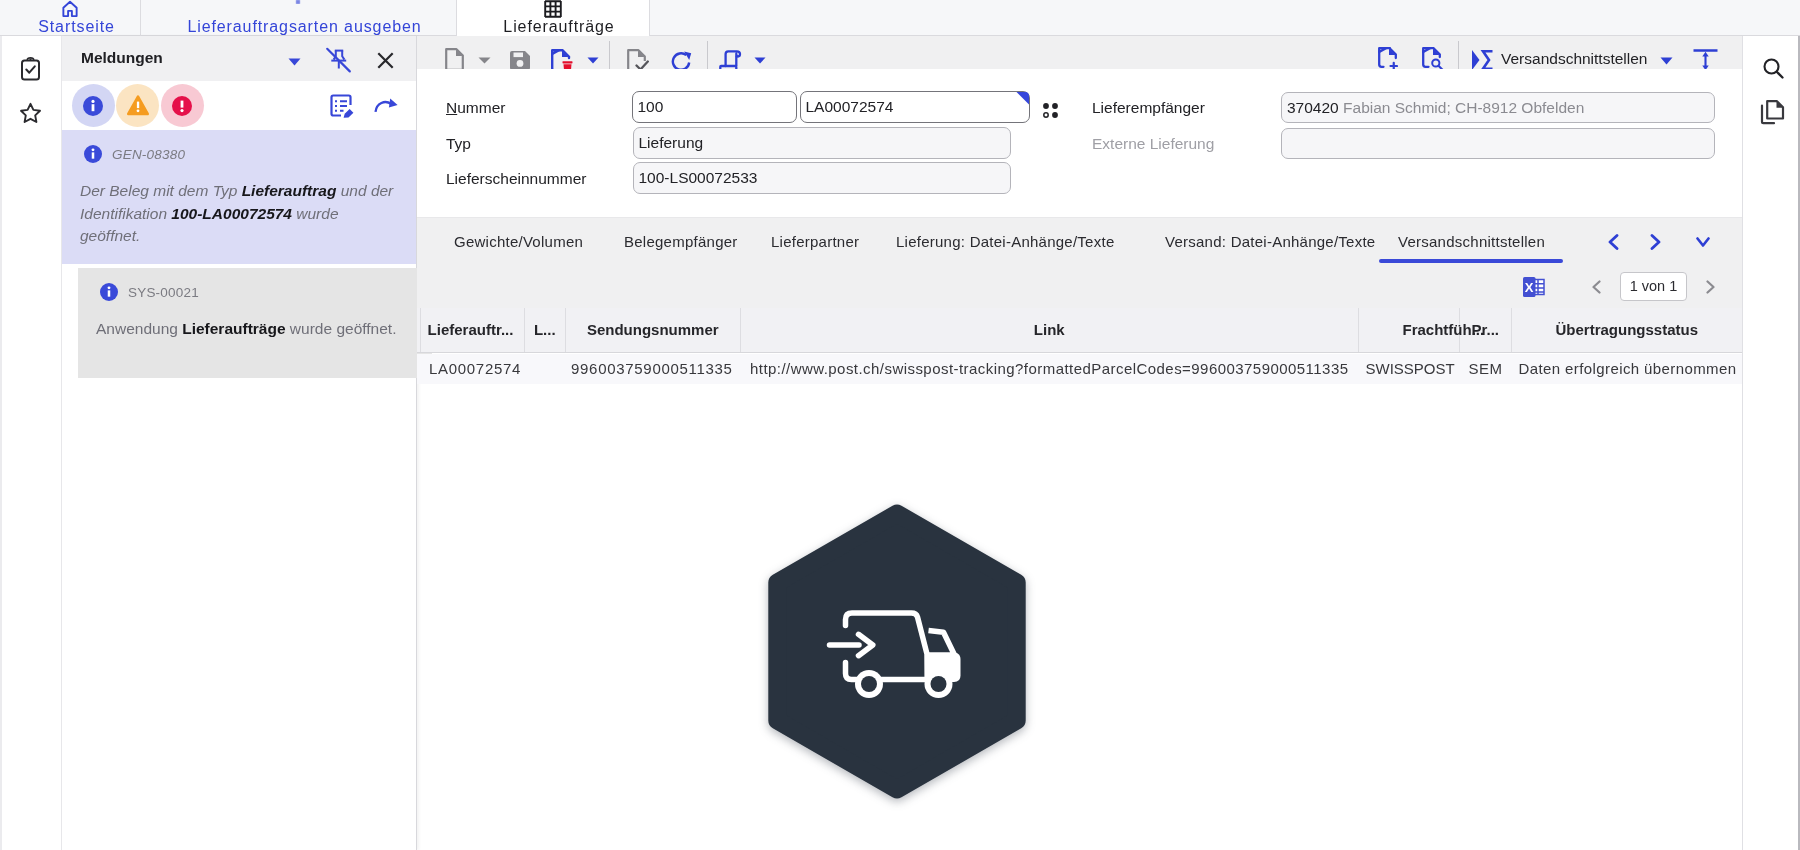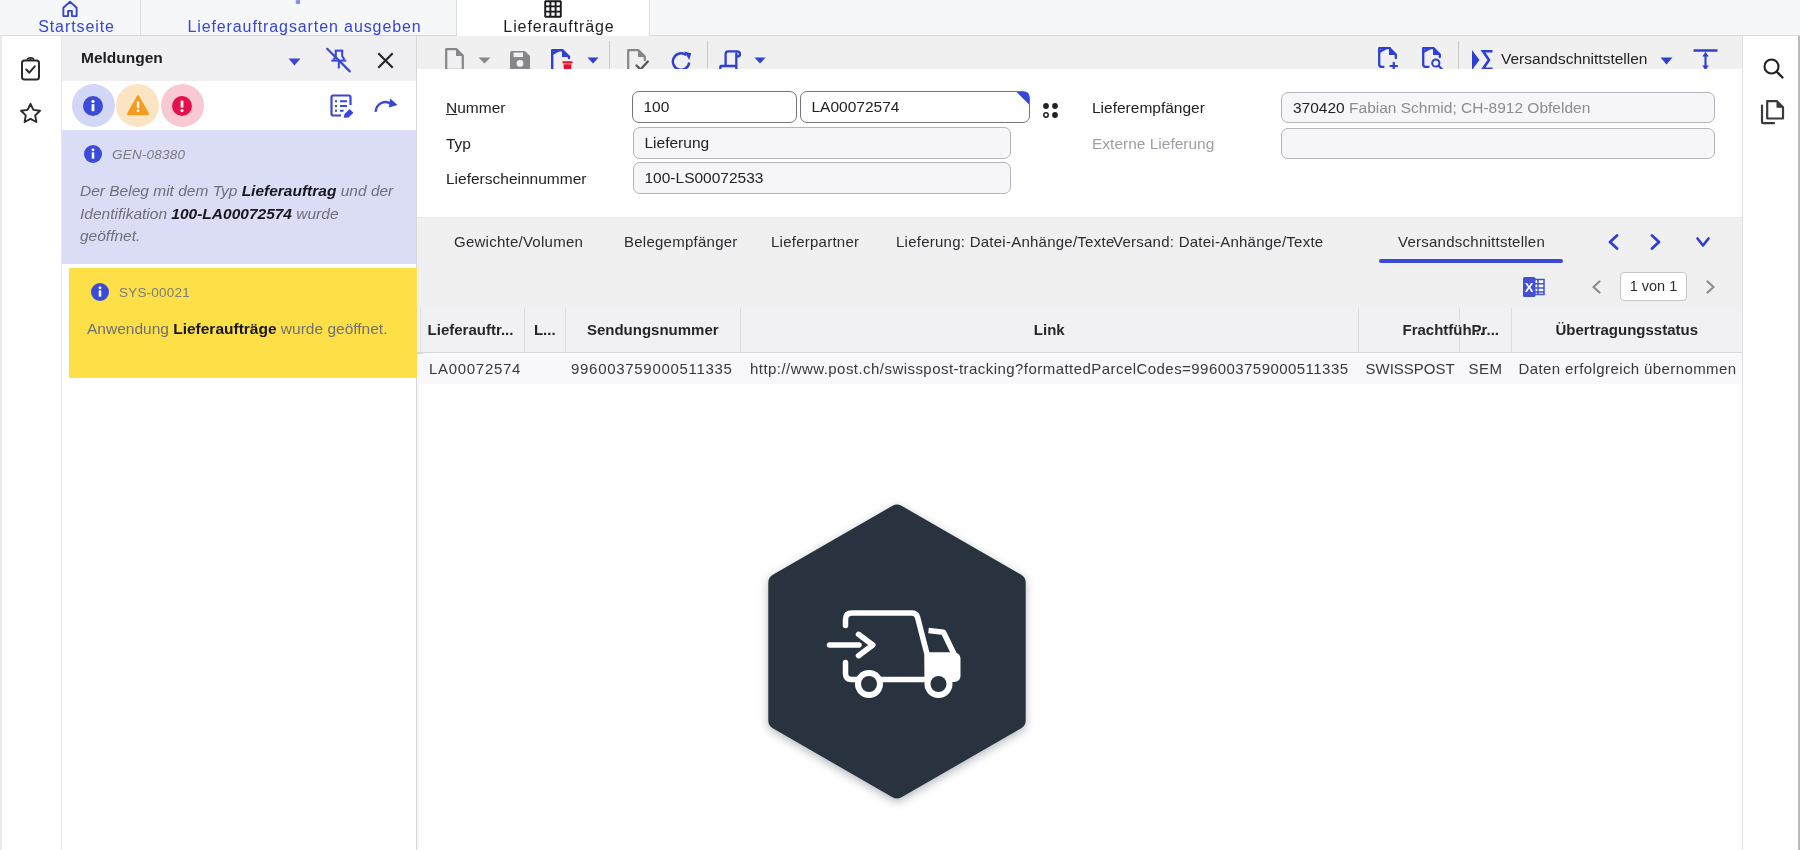--- a/index.html
+++ b/index.html
@@ -18,30 +18,30 @@
   .tab .ic { margin-right:13px; display:block; }
   
   .lsb { left:0; top:36px; width:61px; height:814px; background:#fff; }
   
   .panel { left:61px; top:36px; width:356px; height:814px; background:#fff; border-left:1px solid #e7e7ea; border-right:1px solid #d8d8dc; box-shadow:2px 0 3px rgba(0,0,0,0.05); }
   .phead { left:0; top:0; width:354px; height:45px; background:#f0f0f2; }
   .phead .t { position:absolute; left:19px; top:13px; font-size:15.5px; font-weight:700; color:#202024; }
   .picons { left:0; top:45px; width:354px; height:49px; background:#fff; }
   .badge { position:absolute; top:3px; width:43px; height:43px; border-radius:50%; }
   .pcard1 { left:0; top:94px; width:354px; height:134px; background:#dbdcf6;font-style:italic; }
-  .pcard2 { left:7px; top:232px; width:354px; height:110px; background:#fde047; }
+  .pcard2 { left:16px; top:232px; width:354px; height:110px; background:#e5e5e5; }
   .mcode { position:absolute; left:50px; font-size:13.5px; color:#7b7b82; letter-spacing:0.2px; }
   .mtext { position:absolute; left:18px; width:320px; font-size:15.5px; line-height:22.5px; color:#6f6f78; }
   .mtext b { color:#17171b; }
   
   .toolbar { left:417px; top:36px; width:1325px; height:41px; background:#f0f0f1; }
   .tsep { position:absolute; top:5px; width:1px; height:31px; background:#c9c9cd; }
   .form { left:417px; top:69px; width:1325px; height:163px; background:#fff; }
   .flabel { position:absolute; font-size:15.5px; color:#222226; }
-  .field { position:absolute; height:32px; border-radius:7px; font-size:15.5px; color:#222226; display:flex; align-items:center; padding:0 11px; }
+  .field { position:absolute; height:32px; border-radius:7px; font-size:15.5px; color:#222226; display:flex; align-items:center; padding:0 5px; }
   .fed { background:#fff; border:1px solid #74747a; }
   .fro { background:#f6f6f8; border:1px solid #b4b4ba; }
   
   .tabstrip { left:417px; top:217px; width:1325px; height:91px; background:#f0f0f1; border-top:1px solid #e8e8ea; }
   .stab { position:absolute; top:15px; font-size:15px; font-weight:500; color:#2b2b30; letter-spacing:0.25px; }
   .underline { position:absolute; left:962px; top:41px; width:184px; height:4px; background:#3a49d8; border-radius:2px; }
   .pagebox { position:absolute; left:1203px; top:54px; width:67px; height:29px; background:#fff; border:1px solid #c6c6ca; border-radius:4px; font-size:14.5px; color:#2b2b30; text-align:center; line-height:27px; }
   
   .thead { left:417px; top:308px; width:1325px; height:45px; background:#f1f1f4; border-bottom:1px solid #d7d7db; }
   .th { position:absolute; top:0; height:44px; line-height:44px; text-align:center; font-size:15px; font-weight:700; color:#26262a; border-right:1px solid #dddde1; }
@@ -273,21 +273,21 @@
       <span>370420</span>
       <span style="color:#8b8b91;">&nbsp;Fabian Schmid; CH-8912 Obfelden</span>
     </div>
   <div class="field fro" style="left:864px;top:58.5px;width:434px;height:31px;"></div>
 </div>
 <div class="abs tabstrip" id="tabstrip">
   <div class="stab" style="left:37px;">Gewichte/Volumen</div>
   <div class="stab" style="left:207px;">Belegempfänger</div>
   <div class="stab" style="left:354px;">Lieferpartner</div>
   <div class="stab" style="left:479px;">Lieferung: Datei-Anhänge/Texte</div>
-  <div class="stab" style="left:696px;text-align:center;">Versand: Datei-Anhänge/Texte</div>
+  <div class="stab" style="left:748px;text-align:center;">Versand: Datei-Anhänge/Texte</div>
   <div class="stab" style="left:981px;">Versandschnittstellen</div>
   <div class="underline"></div>
   <svg style="position:absolute;left:1190px;top:16px" width="12" height="16" viewBox="0 0 12 16">
       <path d="M10 1.5 L3 8 L10 14.5" fill="none" stroke="#2e3fd4" stroke-width="2.8" stroke-linecap="round" stroke-linejoin="round"></path>
     </svg>
   <svg style="position:absolute;left:1233px;top:16px" width="12" height="16" viewBox="0 0 12 16">
       <path d="M2 1.5 L9 8 L2 14.5" fill="none" stroke="#2e3fd4" stroke-width="2.8" stroke-linecap="round" stroke-linejoin="round"></path>
     </svg>
   <svg style="position:absolute;left:1279px;top:19px" width="14" height="11" viewBox="0 0 14 11">
       <path d="M1.5 1.5 L7 8.5 L12.5 1.5" fill="none" stroke="#2e3fd4" stroke-width="2.6" stroke-linecap="round" stroke-linejoin="round"></path>

